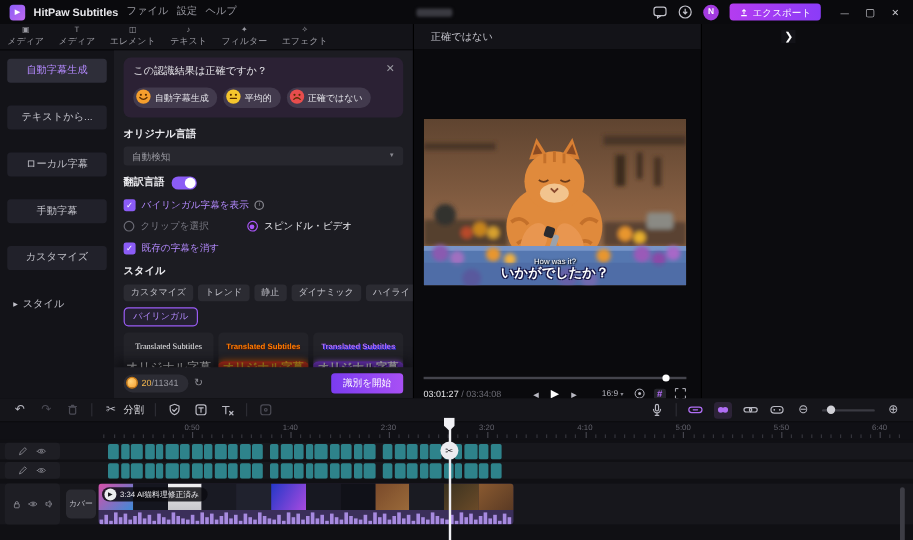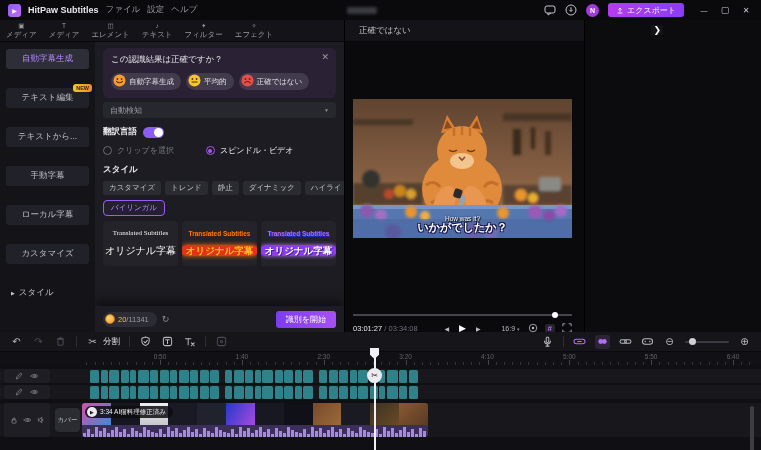--- a/index.html
+++ b/index.html
@@ -244,31 +244,27 @@
             <span class="tab-label">エフェクト</span>
           </div>
         </div>
       <span class="ribbon-arrow">❯</span>
       <div class="left-body">
         <div class="sidebar">
             <div class="side-item active">
               <span>自動字幕生成</span>
             </div>
             <div class="side-item">
-              <span>テキスト編集</span>
-              <span class="badge-new">NEW</span>
-            </div>
-            <div class="side-item">
               <span>テキストから...</span>
             </div>
             <div class="side-item">
-              <span>手動字幕</span>
+              <span>ローカル字幕</span>
             </div>
             <div class="side-item">
-              <span>ローカル字幕</span>
+              <span>手動字幕</span>
             </div>
             <div class="side-item">
               <span>カスタマイズ</span>
             </div>
             <div class="side-item plain">
               <span class="exp-arrow"></span>
               <span>スタイル</span>
             </div>
           </div>
 
@@ -300,41 +296,51 @@
                       <circle cx="6.5" cy="6.5" r="6" fill="#e84d4d"></circle>
                       <circle cx="4.4" cy="5" r=".9" fill="#5a2d00"></circle>
                       <circle cx="8.6" cy="5" r=".9" fill="#5a2d00"></circle>
                       <path d="M3.8 8.8q2.7-2.6 5.4 0" stroke="#5a2d00" fill="none" stroke-width="1.1" stroke-linecap="round"></path>
                     </svg></span>
                   <span>正確ではない</span>
                 </span>
               </div>
           </div>
 
+          <div class="sec-label">オリジナル言語</div>
           <div class="select">
             <span>自動検知</span>
             <span class="sel-caret"></span>
           </div>
 
           <div class="toggle-row">
             <span class="sec-label">翻訳言語</span>
             <span class="toggle">
                 <span class="knob"></span>
               </span>
           </div>
 
+          <div class="check-row">
+            <span class="checkbox"></span>
+            <span class="purple-text">バイリンガル字幕を表示</span>
+            <span class="info-icon"></span>
+          </div>
 
           <div class="radio-row">
             <span class="radio"></span>
             <span class="dim-text">クリップを選択</span>
             <span class="rspace"></span>
             <span class="radio selected"></span>
             <span class="white-text">スピンドル・ビデオ</span>
           </div>
 
+          <div class="check-row">
+            <span class="checkbox"></span>
+            <span class="purple-text">既存の字幕を消す</span>
+          </div>
 
           <div class="sec-label">スタイル</div>
           <div class="chip-row">
               <span class="chip">カスタマイズ</span>
               <span class="chip">トレンド</span>
               <span class="chip">静止</span>
               <span class="chip">ダイナミック</span>
               <span class="chip">ハイライト</span>
             </div>
           <div><span class="bl-chip">バイリンガル</span></div>

